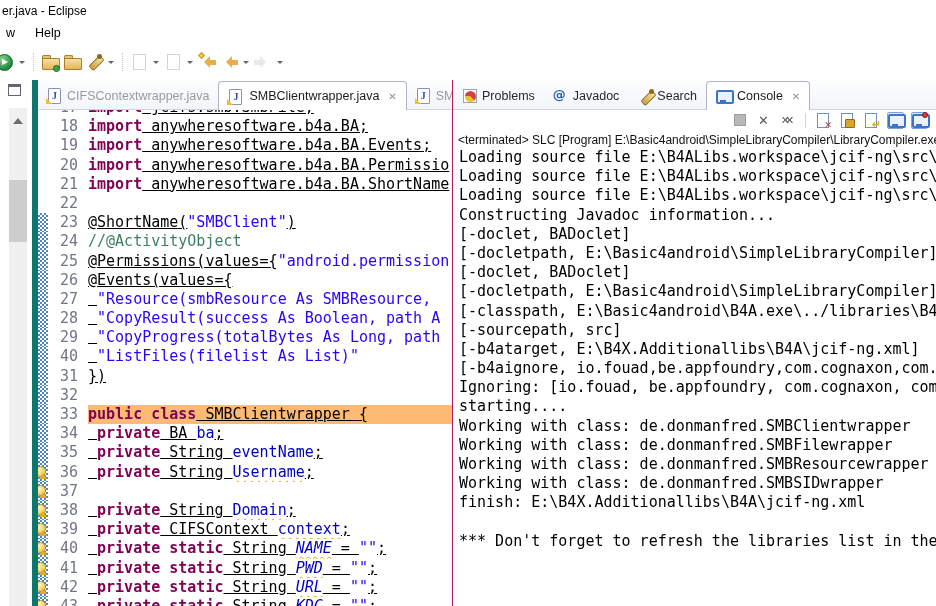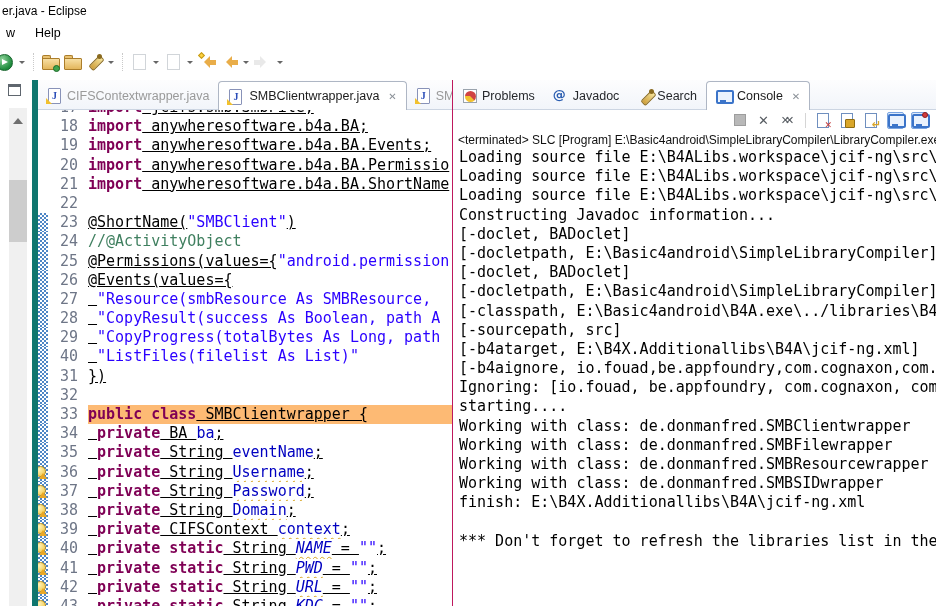--- a/index.html
+++ b/index.html
@@ -299,21 +299,20 @@
                 <span class="warnicon"></span>
               </div>
               <div class="lnum">36</div>
               <div class="ctext"><span class="tk-p"> </span><span class="tk-k">private</span><span class="tk-p"> String </span><span class="tk-fw">Username</span><span class="tk-p">;</span></div>
             </div>
             <div class="crow">
               <div class="ruler chg">
                 <span class="warnicon"></span>
               </div>
               <div class="lnum">37</div>
-              <div class="ctext"><span class="tk-p"> </span><span class="tk-k">private</span><span class="tk-p"> String </span><span class="tk-fw">Password</span><span class="tk-p">;</span></div>
             </div>
             <div class="crow">
               <div class="ruler chg">
                 <span class="warnicon"></span>
               </div>
               <div class="lnum">38</div>
               <div class="ctext"><span class="tk-p"> </span><span class="tk-k">private</span><span class="tk-p"> String </span><span class="tk-fw">Domain</span><span class="tk-p">;</span></div>
             </div>
             <div class="crow">
               <div class="ruler chg">

